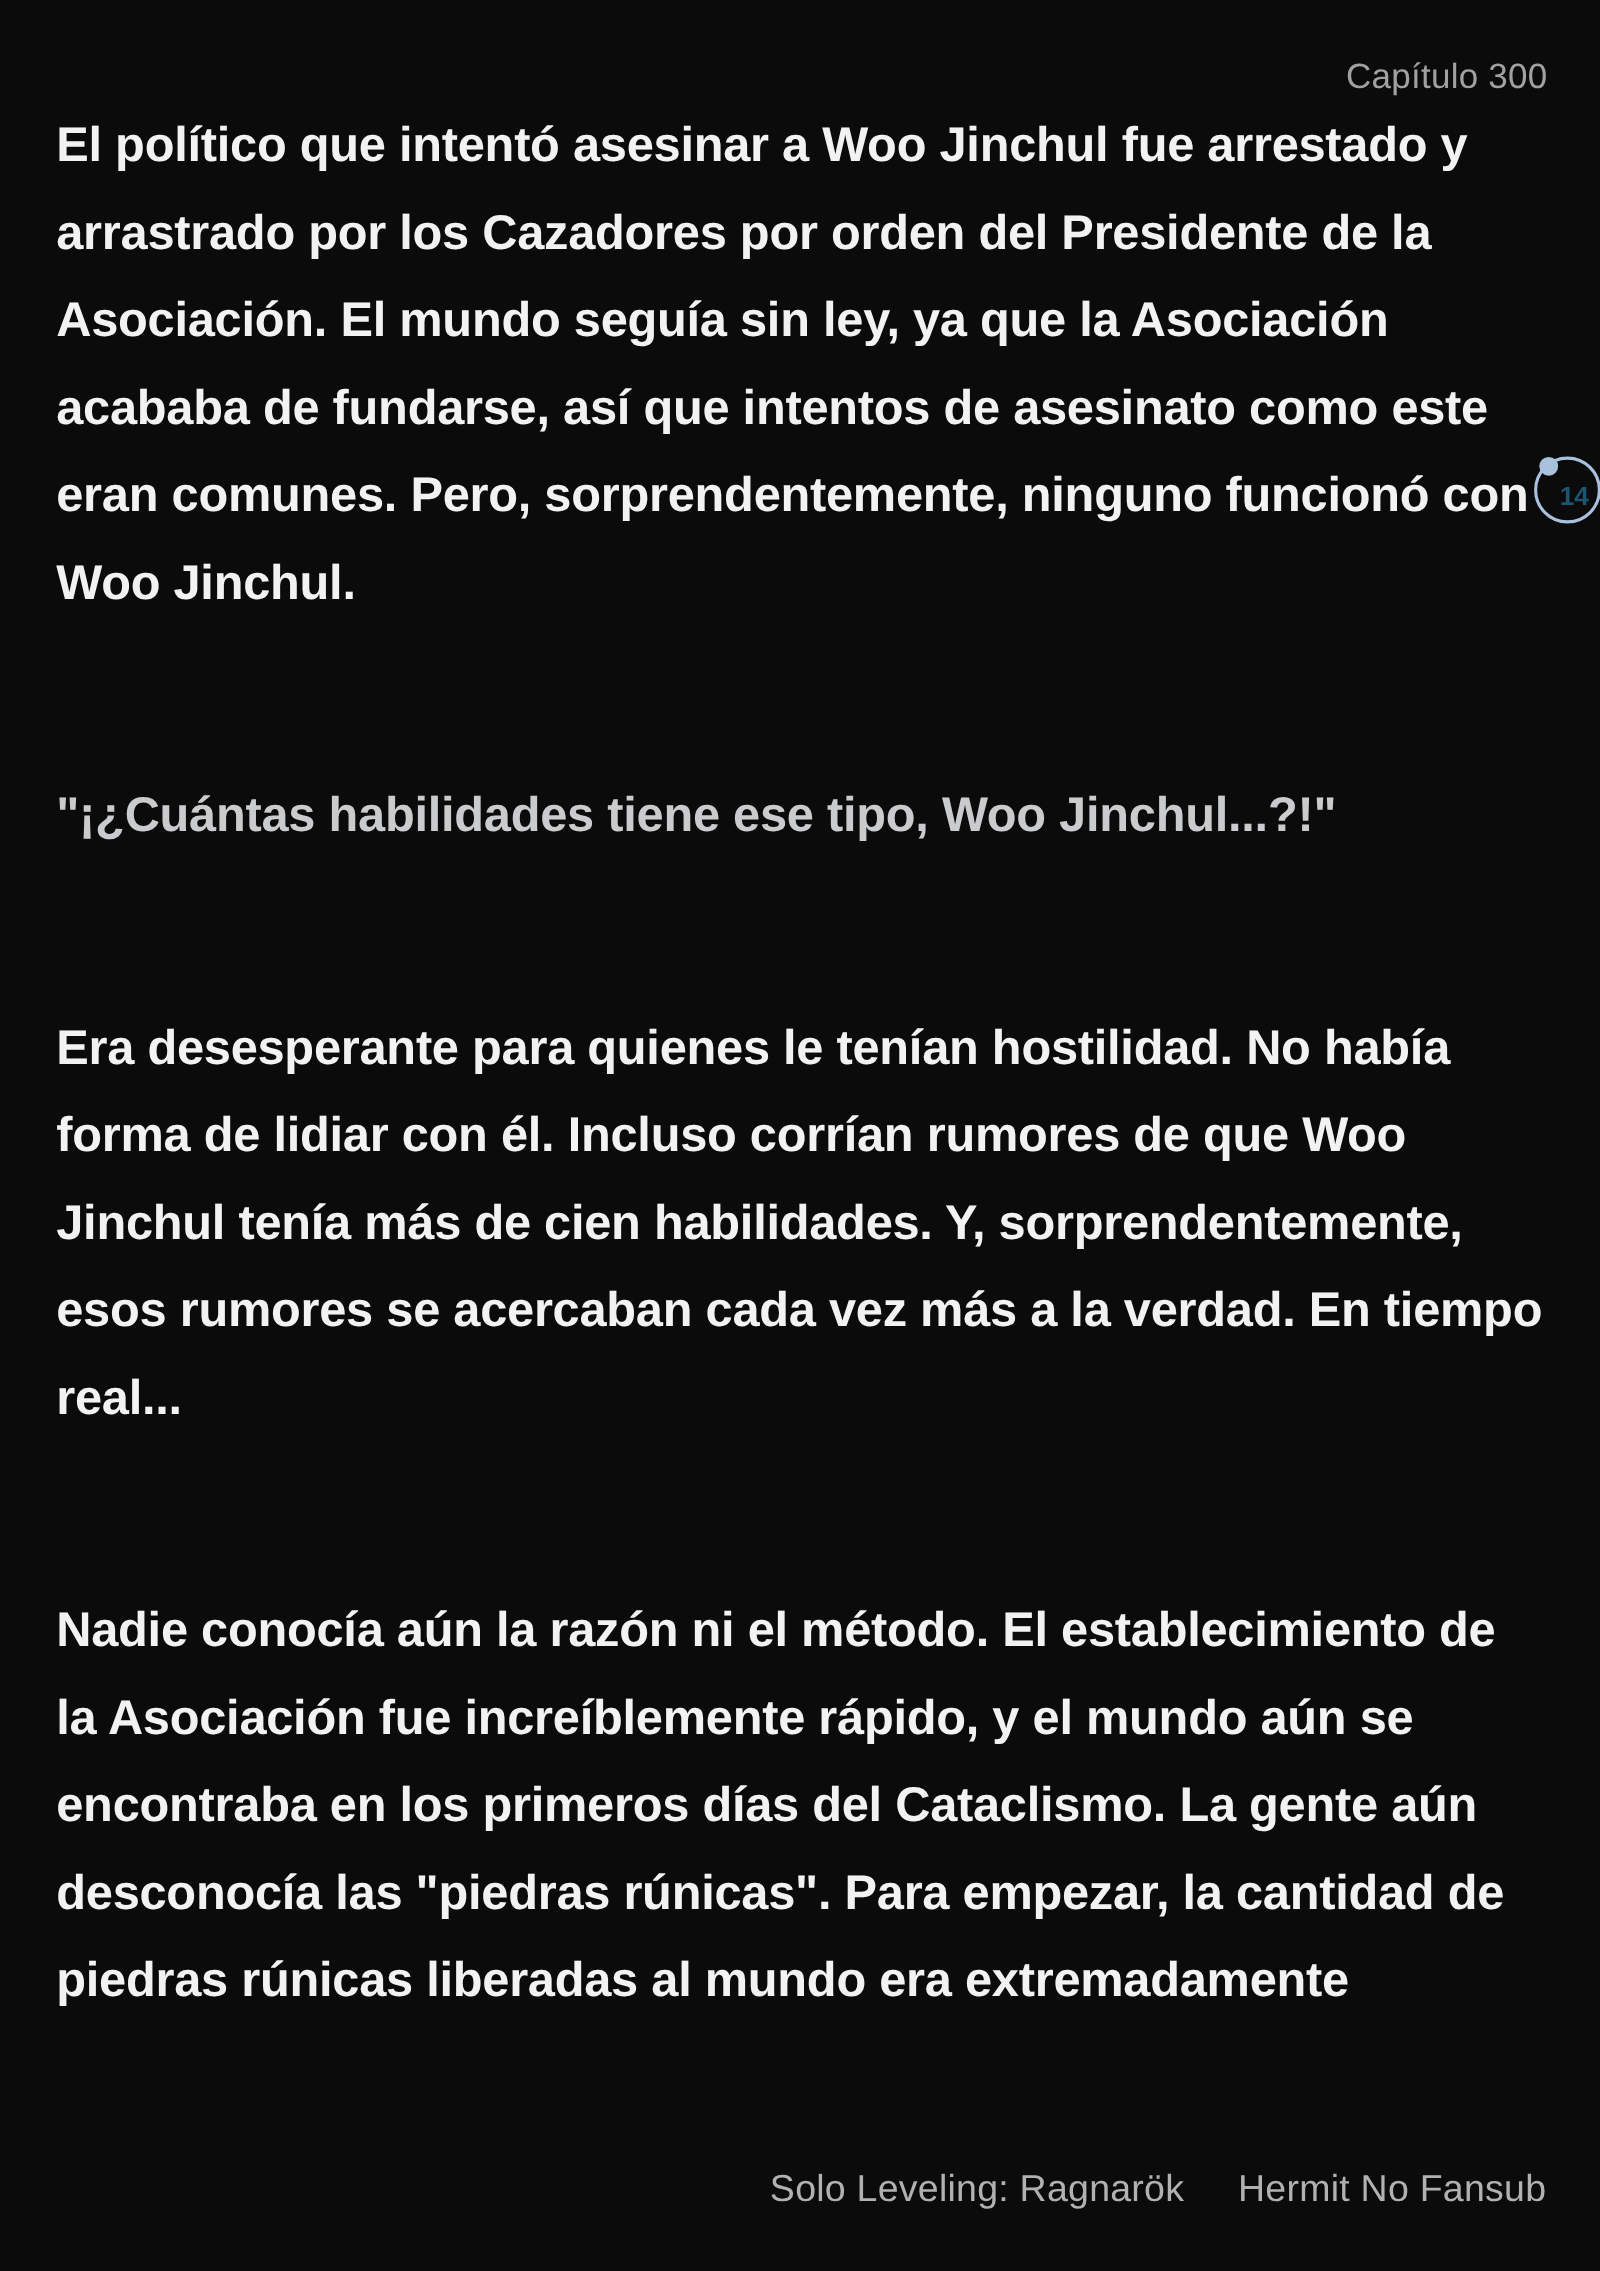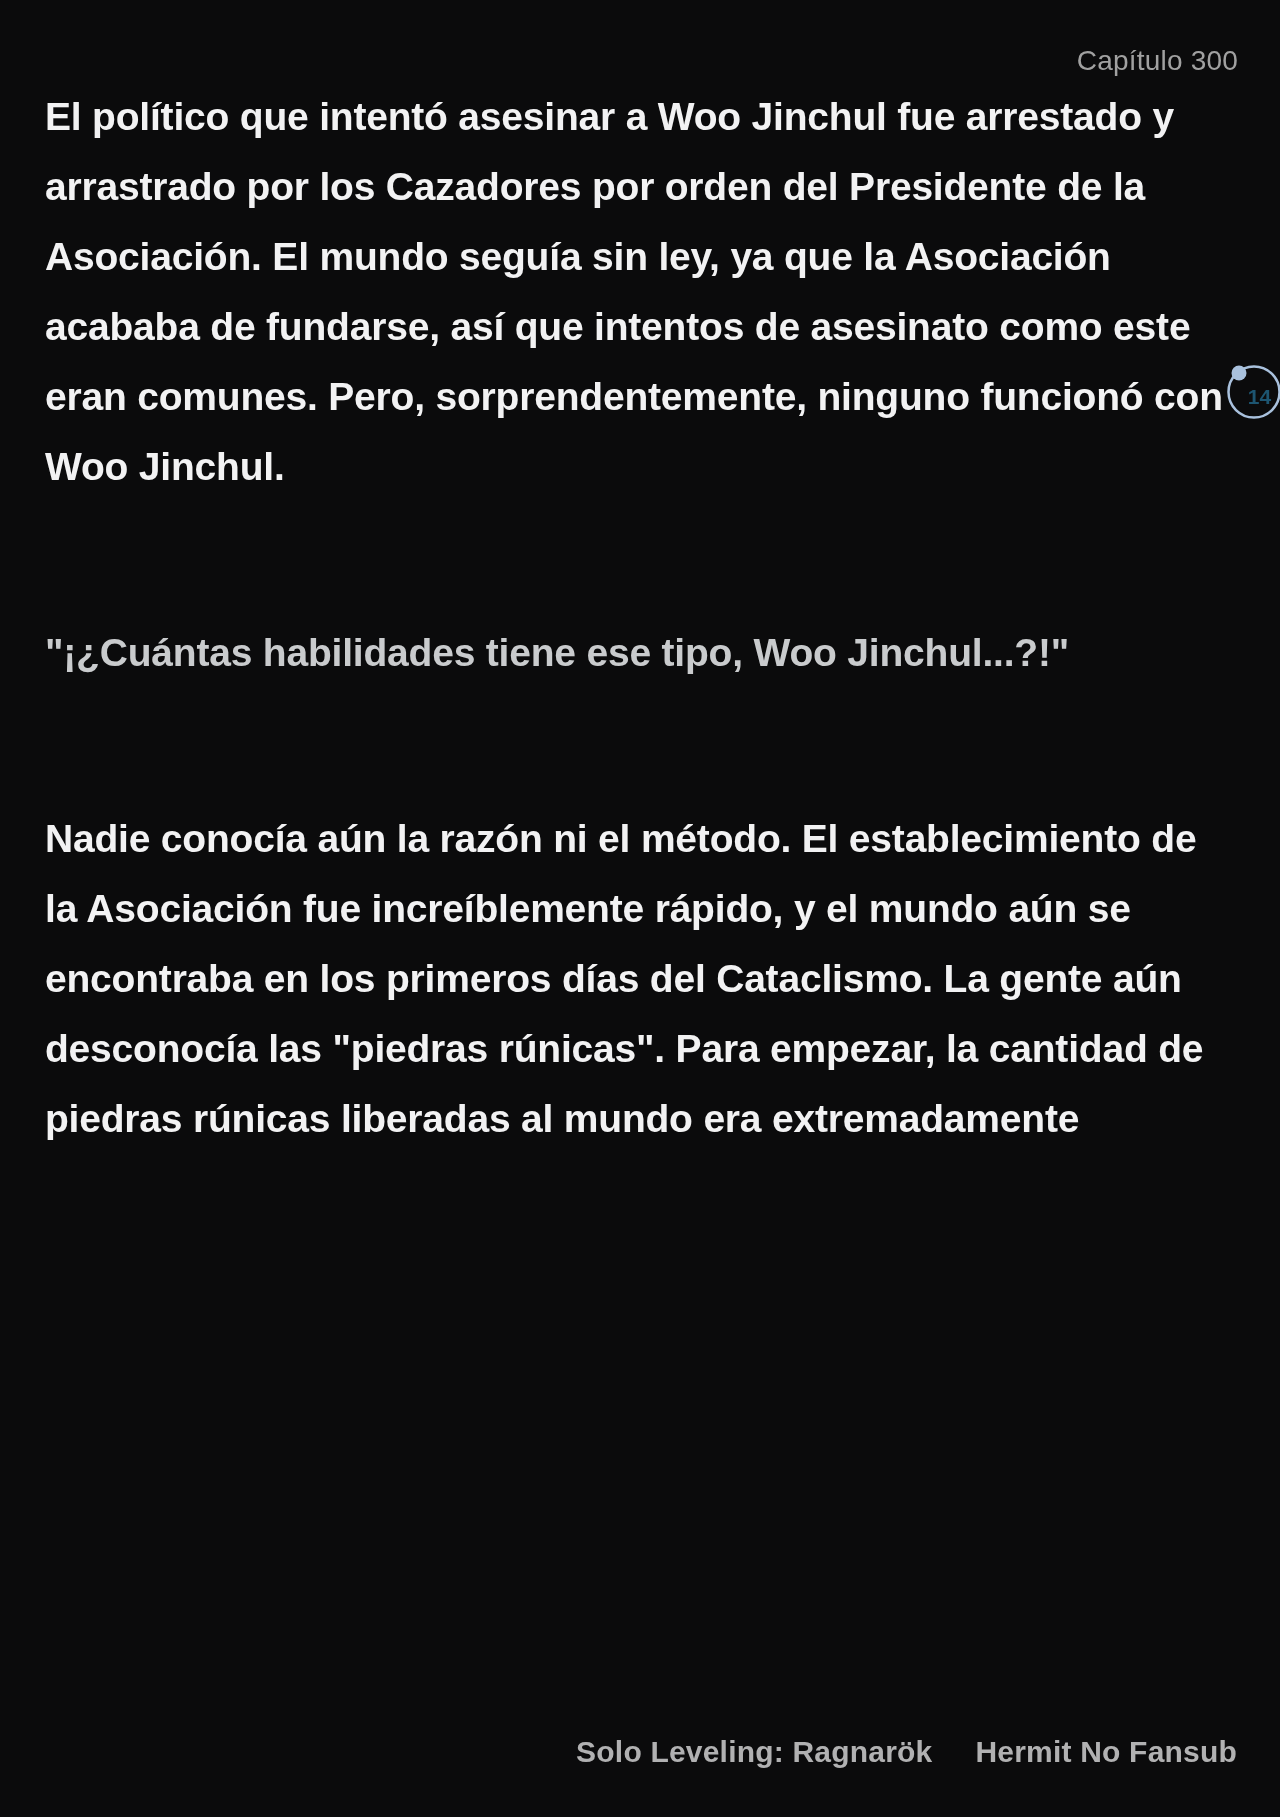--- a/index.html
+++ b/index.html
@@ -51,33 +51,33 @@
     left: 0;
     width: 1280px;
     padding-right: 43px;
     display: flex;
     justify-content: flex-end;
     gap: 43px;
     font-size: 30px;
     line-height: 36px;
     color: #b1b1b2;
     letter-spacing: 0.2px;
-    font-weight: bold;
   }
 </style>
 </head>
 <body>
 
 <div class="page">
 
   <div class="chapter-header">Capítulo 300</div>
 
   <main class="reader-content">
     <p>El político que intentó asesinar a Woo Jinchul fue arrestado y arrastrado por los Cazadores por orden del Presidente de la Asociación. El mundo seguía sin ley, ya que la Asociación acababa de fundarse, así que intentos de asesinato como este eran comunes. Pero, sorprendentemente, ninguno funcionó con Woo Jinchul.</p>
     <p class="dialogue">"¡¿Cuántas habilidades tiene ese tipo, Woo Jinchul...?!"</p>
+    <p>Era desesperante para quienes le tenían hostilidad. No había forma de lidiar con él. Incluso corrían rumores de que Woo Jinchul tenía más de cien habilidades. Y, sorprendentemente, esos rumores se acercaban cada vez más a la verdad. En tiempo real...</p>
     <p>Nadie conocía aún la razón ni el método. El establecimiento de la Asociación fue increíblemente rápido, y el mundo aún se encontraba en los primeros días del Cataclismo. La gente aún desconocía las "piedras rúnicas". Para empezar, la cantidad de piedras rúnicas liberadas al mundo era extremadamente</p>
   </main>
 
   <svg class="scroll-badge" viewBox="0 0 60 64" width="60" height="64">
     <circle cx="30" cy="32" r="25.5" fill="none" stroke="#a9c1dd" stroke-width="2.5"></circle>
     <circle cx="15" cy="13" r="7.5" fill="#a9c1dd"></circle>
     <text x="35.5" y="44" text-anchor="middle" font-family="Liberation Sans, sans-serif" font-size="21" font-weight="bold" fill="#1d5571">14</text>
   </svg>
 
   <div class="footer">

